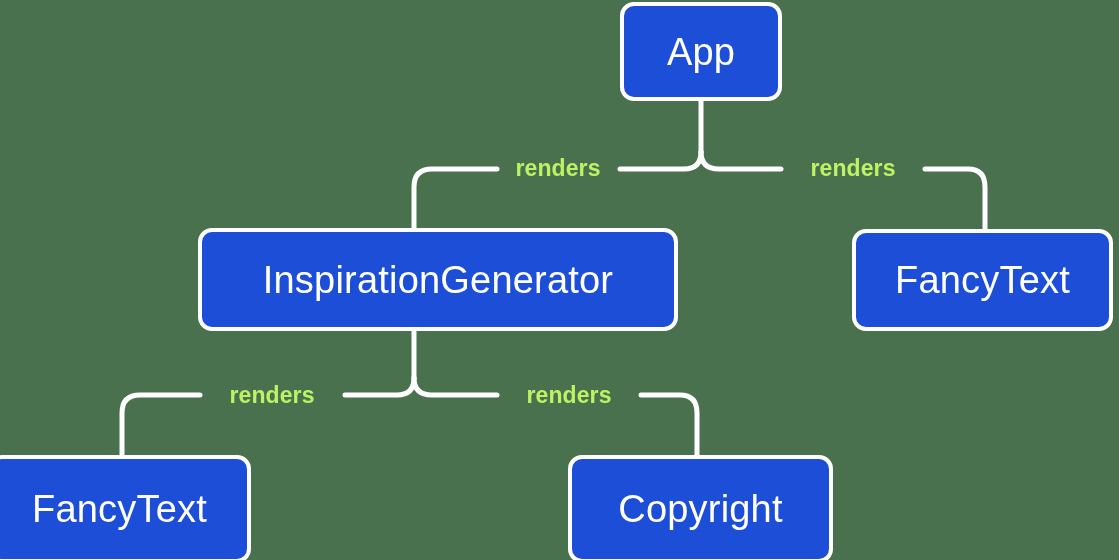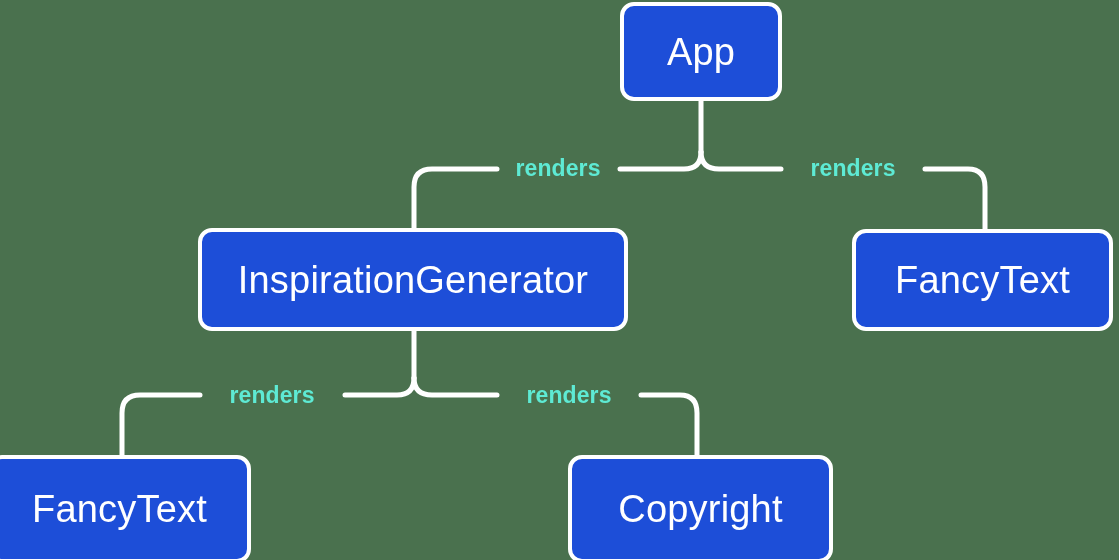--- a/index.html
+++ b/index.html
@@ -39,21 +39,21 @@
     font-weight: 400;
     letter-spacing: 0.2px;
     white-space: nowrap;
   }
   .node-label {
     display: block;
     line-height: 1;
   }
   .edge-label {
     position: absolute;
-    color: #5eead4;
+    color: #bef264;
     font-size: 23px;
     font-weight: 600;
     line-height: 1;
     white-space: nowrap;
     transform: translate(-50%, -50%);
     letter-spacing: 0.1px;
   }
 </style>
 </head>
 <body>
@@ -78,21 +78,21 @@
 
       <path d="M 414 378 Q 414 395 432 395 L 497 395"></path>
       <path d="M 641 395 L 680 395 Q 697 395 697 413 L 697 455"></path>
     </g>
   </svg>
 
   <div class="node" style="left:620px; top:2px; width:162px; height:99px;">
     <span class="node-label">App</span>
   </div>
 
-  <div class="node" style="left:198px; top:228px; width:430px; height:103px;">
+  <div class="node" style="left:198px; top:228px; width:480px; height:103px;">
     <span class="node-label">InspirationGenerator</span>
   </div>
 
   <div class="node" style="left:852px; top:229px; width:261px; height:102px;">
     <span class="node-label">FancyText</span>
   </div>
 
   <div class="node" style="left:-12px; top:455px; width:263px; height:108px;">
     <span class="node-label">FancyText</span>
   </div>

